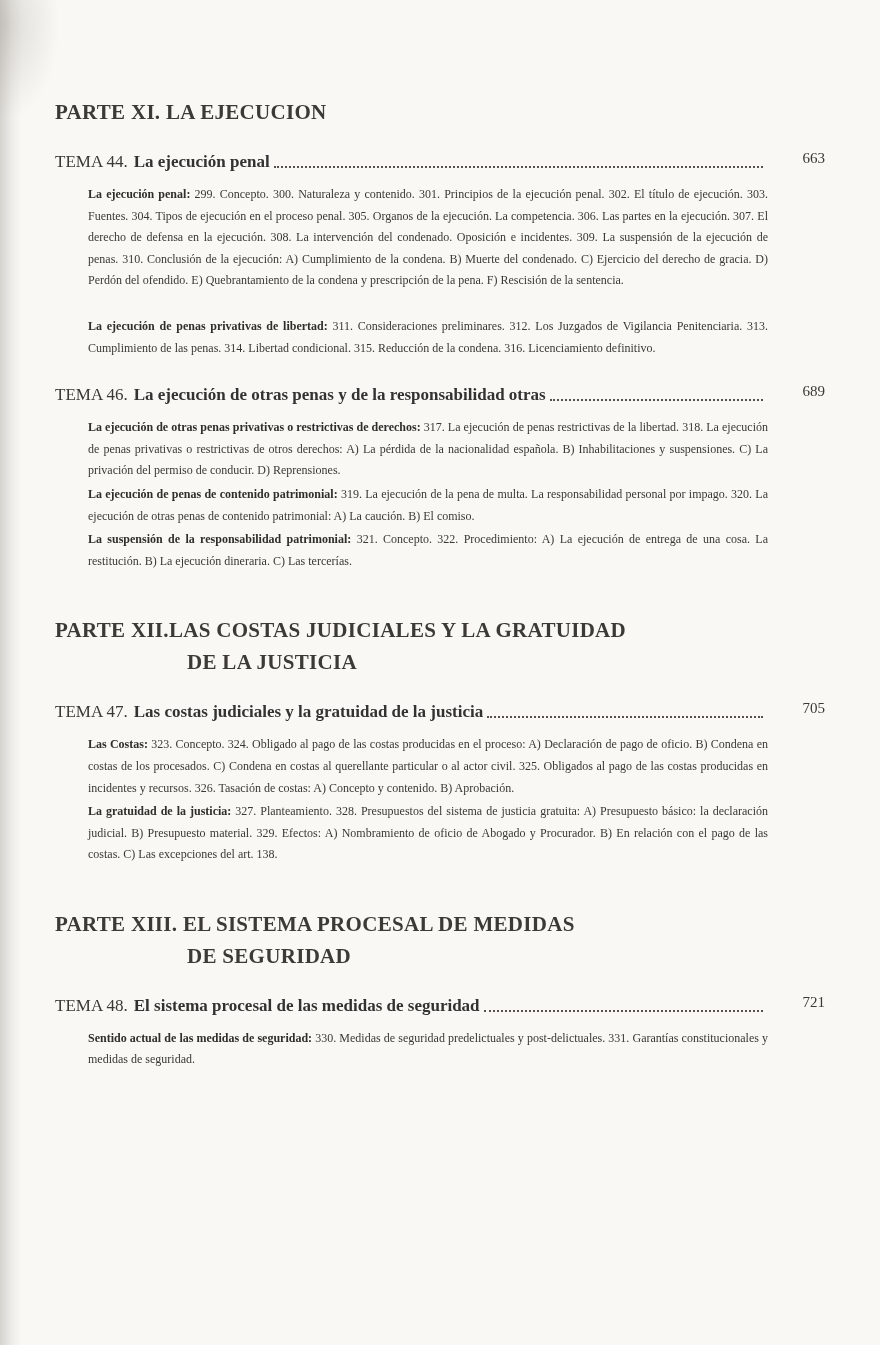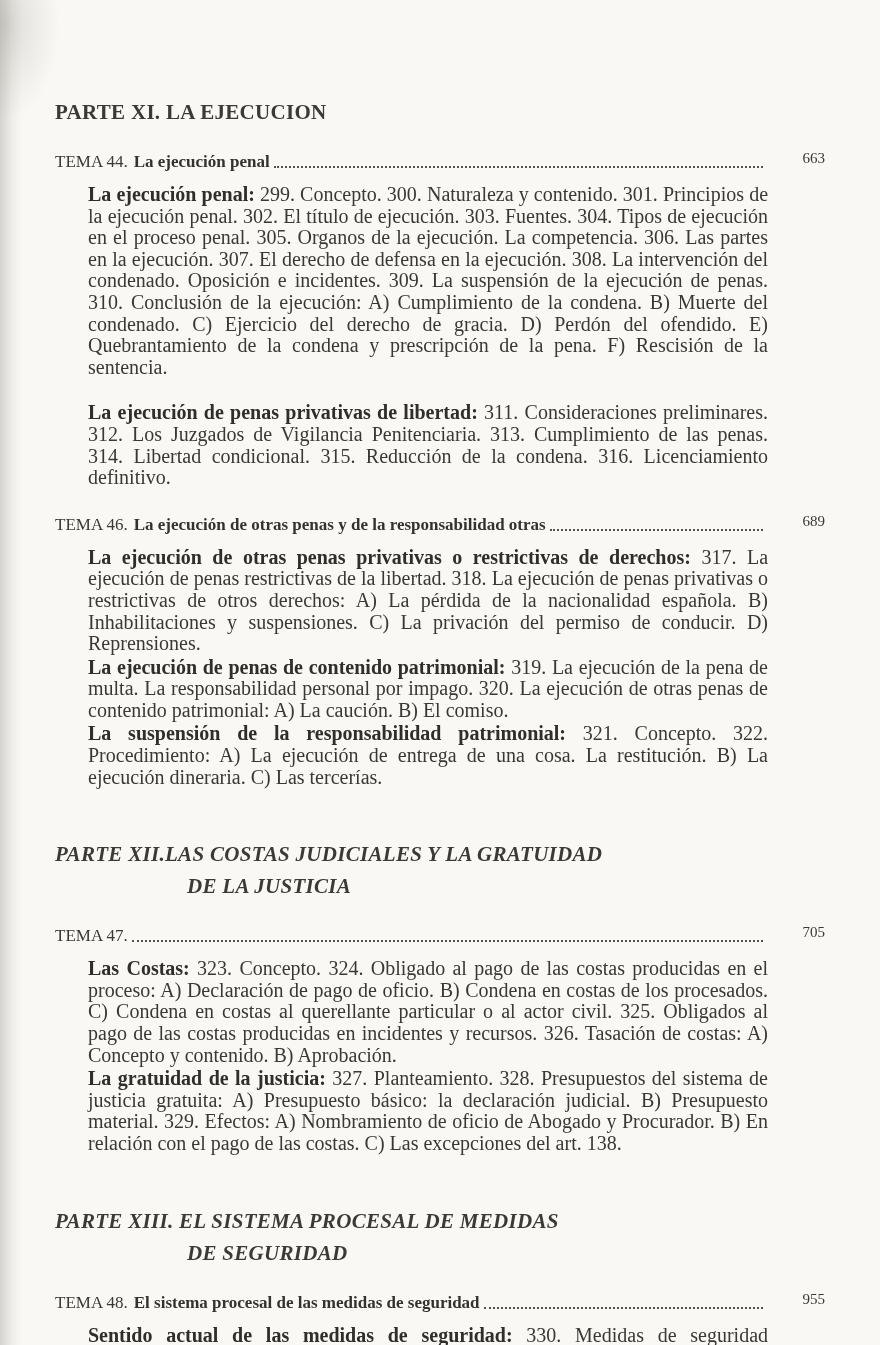--- a/index.html
+++ b/index.html
@@ -60,31 +60,31 @@
     min-width: 30px;
   }
   .pagenum {
     width: 52px;
     text-align: right;
     font-size: 15px;
     color: #3a3834;
     transform: translateY(-3px);
   }
   .entry-body {
-    font-size: 20px;
+    font-size: 12px;
     line-height: 21.6px;
     text-align: justify;
     margin: 0 57px 14px 33px;
     color: #3a3834;
   }
   .entry-body b { color: #302e2b; }
   .entry-group { margin-bottom: 10px; }
   .entry-group .entry-body { margin-bottom: 2px; }
   .entry-group { padding-bottom: 12px; }
-  .part-block { margin-top: 36px; font-style: italic; }
+  .part-block { margin-top: 28px; }
 </style>
 </head>
 <body>
 
 <div class="scan-edge"></div>
 <div class="scan-smudge"></div>
 
 <div class="content">
 
   <h1 class="part">
@@ -118,35 +118,36 @@
   </div>
 
   <h1 class="part part-block">
     <span>PARTE XII.LAS COSTAS JUDICIALES Y LA GRATUIDAD</span>
     <span class="line2">DE LA JUSTICIA</span>
   </h1>
 
   <div class="entry-group">
     <div class="toc-line">
       <span class="toc-label">TEMA 47.</span>
+      <span class="toc-title">Las costas judiciales y la gratuidad de la justicia</span>
       <span class="leader"></span>
       <span class="pagenum">705</span>
     </div>
     <p class="entry-body"><b>Las Costas:</b> <span>323. Concepto. 324. Obligado al pago de las costas producidas en el proceso: A) Declaración de pago de oficio. B) Condena en costas de los procesados. C) Condena en costas al querellante particular o al actor civil. 325. Obligados al pago de las costas producidas en incidentes y recursos. 326. Tasación de costas: A) Concepto y contenido. B) Aprobación.</span></p>
     <p class="entry-body"><b>La gratuidad de la justicia:</b> <span>327. Planteamiento. 328. Presupuestos del sistema de justicia gratuita: A) Presupuesto básico: la declaración judicial. B) Presupuesto material. 329. Efectos: A) Nombramiento de oficio de Abogado y Procurador. B) En relación con el pago de las costas. C) Las excepciones del art. 138.</span></p>
   </div>
 
   <h1 class="part part-block">
     <span>PARTE XIII. EL SISTEMA PROCESAL DE MEDIDAS</span>
     <span class="line2">DE SEGURIDAD</span>
   </h1>
 
   <div class="entry-group">
     <div class="toc-line">
       <span class="toc-label">TEMA 48.</span>
       <span class="toc-title">El sistema procesal de las medidas de seguridad</span>
       <span class="leader"></span>
-      <span class="pagenum">955</span>
+      <span class="pagenum">721</span>
     </div>
     <p class="entry-body"><b>Sentido actual de las medidas de seguridad:</b> <span>330. Medidas de seguridad predelictuales y post-delictuales. 331. Garantías constitucionales y medidas de seguridad.</span></p>
   </div>
 
 </div>
 
 </body></html>

